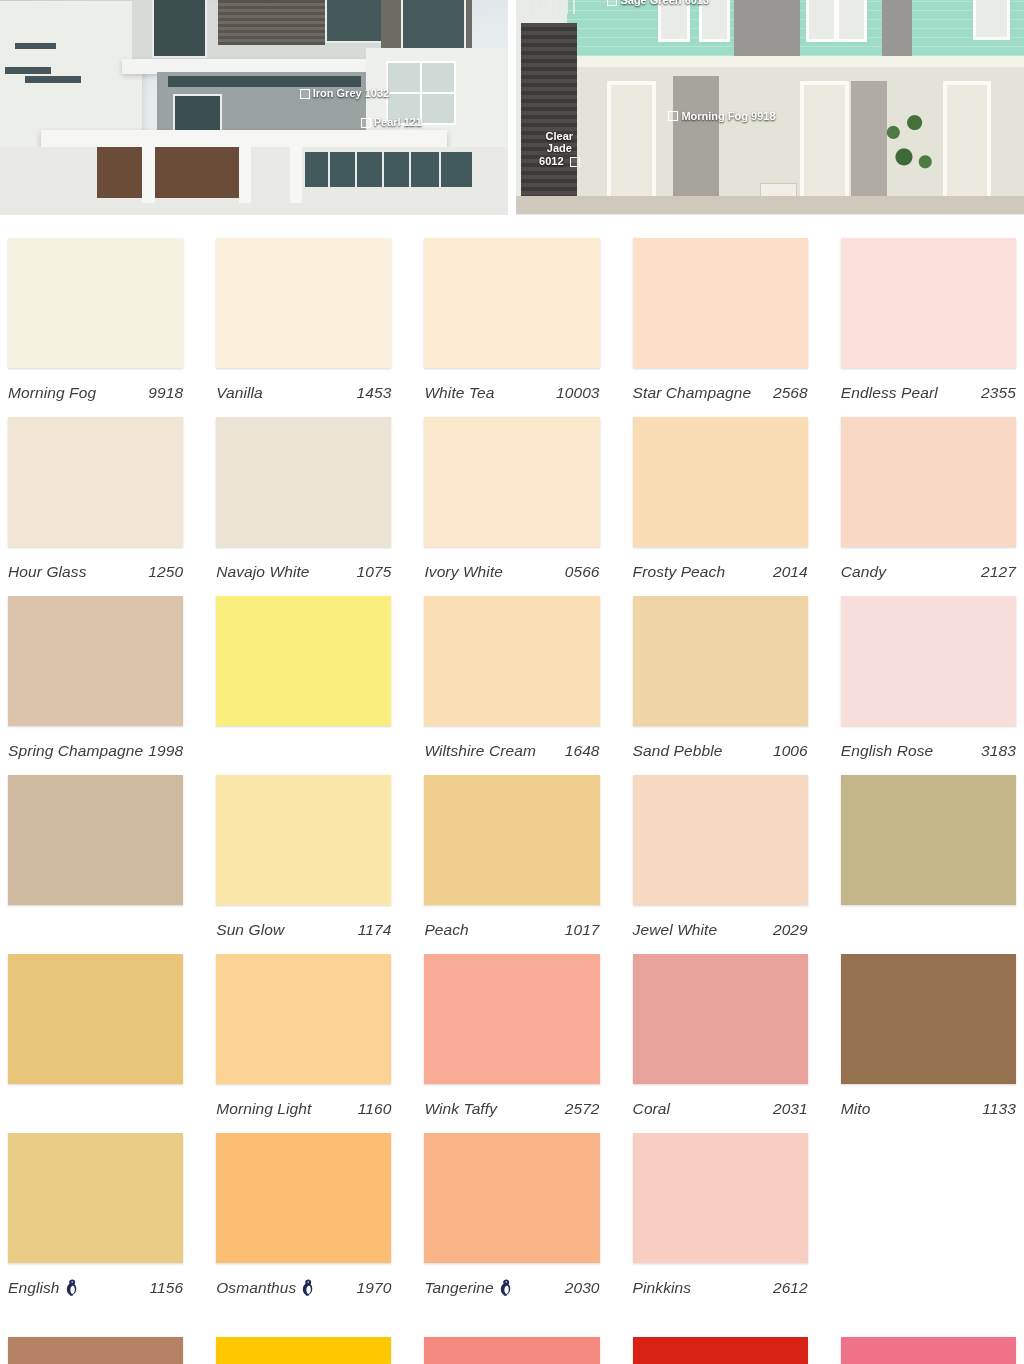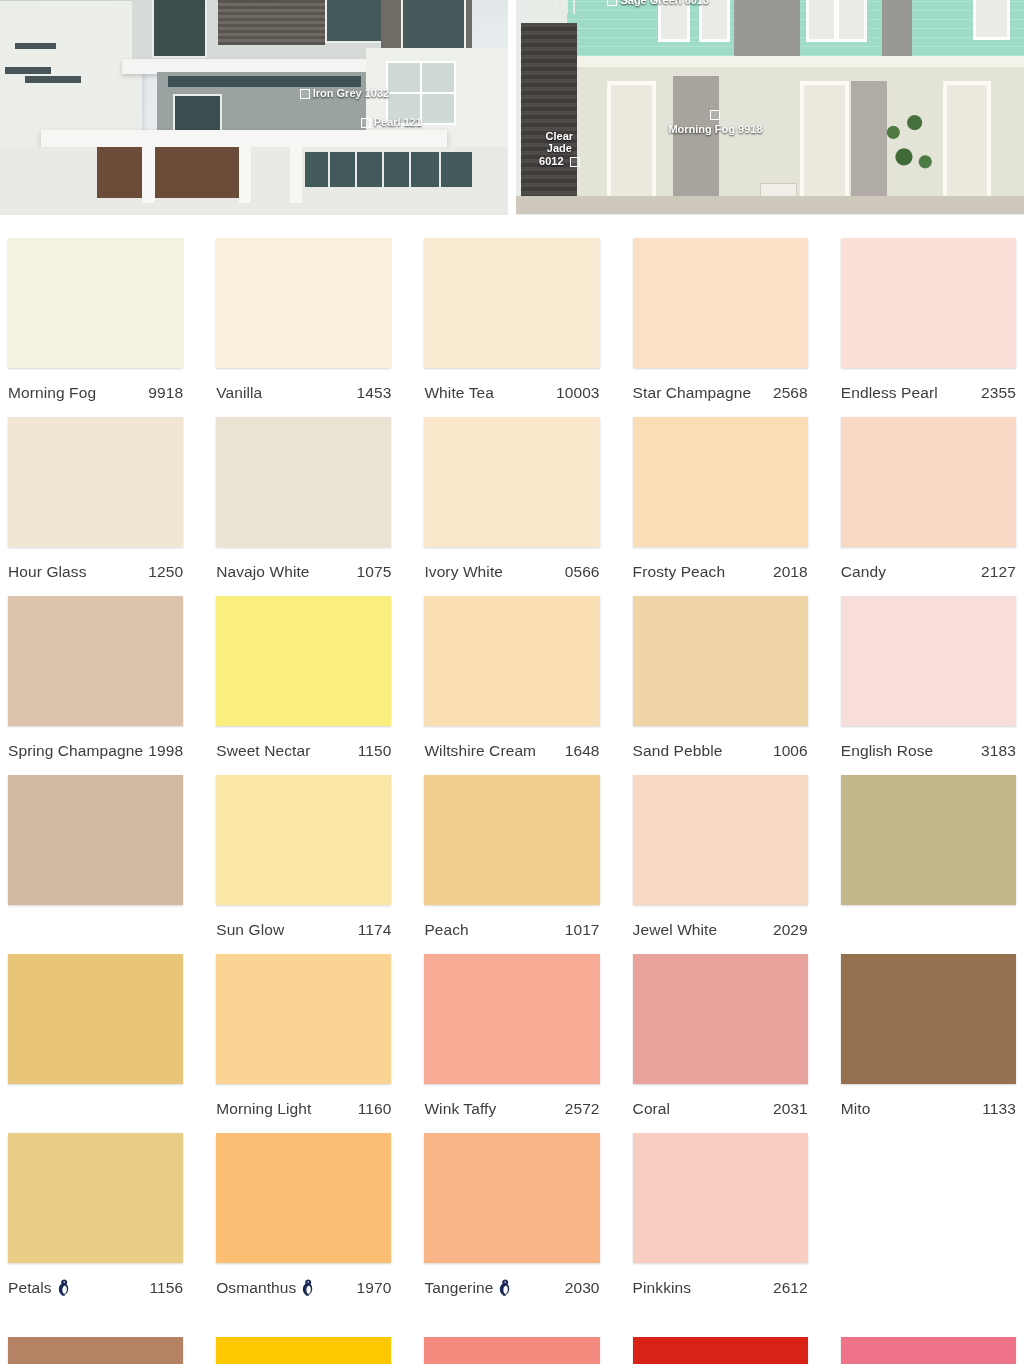--- a/index.html
+++ b/index.html
@@ -104,21 +104,21 @@
   
   .grid{
     position:absolute;top:238px;left:0;width:1024px;
     display:grid;
     grid-template-columns:repeat(5,1fr);
     column-gap:33px;
     row-gap:0;
     padding:0 8px;
     box-sizing:border-box;
   }
-  .cell{height:179px;}
+  .cell{height:179px;font-style:italic;}
   .chipbox{
     width:100%;height:130px;
     box-shadow:0 1px 2px rgba(0,0,0,.16);
   }
   .meta{
     display:flex;align-items:center;justify-content:space-between;
     height:49px;
     font-size:15.5px;
     color:#3d3d3d;
     letter-spacing:.1px;
@@ -210,21 +210,21 @@
         <div class="p2-door4"></div>
           <div class="p2-door5"></div>
         <div class="p2-tree"></div>
         <div class="p2-box"></div>
         <div class="p2-ground"></div>
       </div>
       <div class="tag" style="left:18%;top:1%;">
         <span class="chip"></span>
         <span>Sage Green 6013</span>
       </div>
-      <div class="tag" style="left:30%;top:53%;flex-direction:column;">
+      <div class="tag" style="left:30%;top:53%;">
         <span class="chip"></span>
         <span>Morning Fog 9918</span>
       </div>
       <div class="tag multiline" style="left:4%;top:62%;">
         <span>Clear Jade 6012</span>
         <span class="chip"></span>
       </div>
     </div>
 
   </div>
@@ -301,21 +301,21 @@
           </span>
           <span class="code">0566</span>
         </div>
       </div>
       <div class="cell">
         <div class="chipbox" style="background:#FADDB4"></div>
         <div class="meta">
           <span class="nm">
             <span>Frosty Peach</span>
           </span>
-          <span class="code">2018</span>
+          <span class="code">2014</span>
         </div>
       </div>
       <div class="cell">
         <div class="chipbox" style="background:#F9D9C6"></div>
         <div class="meta">
           <span class="nm">
             <span>Candy</span>
           </span>
           <span class="code">2127</span>
         </div>
@@ -324,26 +324,20 @@
         <div class="chipbox" style="background:#DCC4AC"></div>
         <div class="meta">
           <span class="nm">
             <span>Spring Champagne</span>
           </span>
           <span class="code">1998</span>
         </div>
       </div>
       <div class="cell">
         <div class="chipbox" style="background:#FAEE7E"></div>
-        <div class="meta">
-          <span class="nm">
-            <span>Sweet Nectar</span>
-          </span>
-          <span class="code">1150</span>
-        </div>
       </div>
       <div class="cell">
         <div class="chipbox" style="background:#FADEB4"></div>
         <div class="meta">
           <span class="nm">
             <span>Wiltshire Cream</span>
           </span>
           <span class="code">1648</span>
         </div>
       </div>
@@ -434,21 +428,21 @@
           <span class="nm">
             <span>Mito</span>
           </span>
           <span class="code">1133</span>
         </div>
       </div>
       <div class="cell">
         <div class="chipbox" style="background:#E9CC86"></div>
         <div class="meta">
           <span class="nm">
-            <span>Petals</span>
+            <span>English</span>
             <svg class="peng" viewBox="0 0 26 34">
               <path fill="#1B2A56" d="M14.8 1.2c3.1 0 5.4 2.3 5.6 5.3.1 1.6-.5 2.9-1.4 3.9 1.9 1.8 3.1 4.4 3.4 7.4.4 4.3-.9 8.4-3.5 11.3-1.2 1.3-2.6 2.2-4.1 2.7l1.9 1.5-7.6.1 1.6-1.6C7 30.8 4.4 27 3.8 22.3 3.2 17.8 4.6 13.6 7.4 11c.6-.6 1.3-1 2-1.4-.7-.9-1.1-2-1.1-3.2C8.3 3.4 11.2 1.2 14.8 1.2zm-.4 3.1c-.9 0-1.6.7-1.6 1.6 0 .9.7 1.6 1.6 1.6.9 0 1.6-.7 1.6-1.6 0-.9-.7-1.6-1.6-1.6zm2.2 8.5c-2.2.4-3.9 2-4.9 4.3-1.1 2.6-1.2 5.9-.3 8.7.6 1.9 1.6 3.4 2.8 4.3 1.7-.5 3.2-1.8 4.2-3.7 1.3-2.5 1.6-5.8.9-8.6-.5-2.3-1.6-4-3-4.8-.1 0-.1 0-.2 0z"></path>
             </svg>
           </span>
           <span class="code">1156</span>
         </div>
       </div>
       <div class="cell">
         <div class="chipbox" style="background:#FBBE72"></div>
         <div class="meta">

